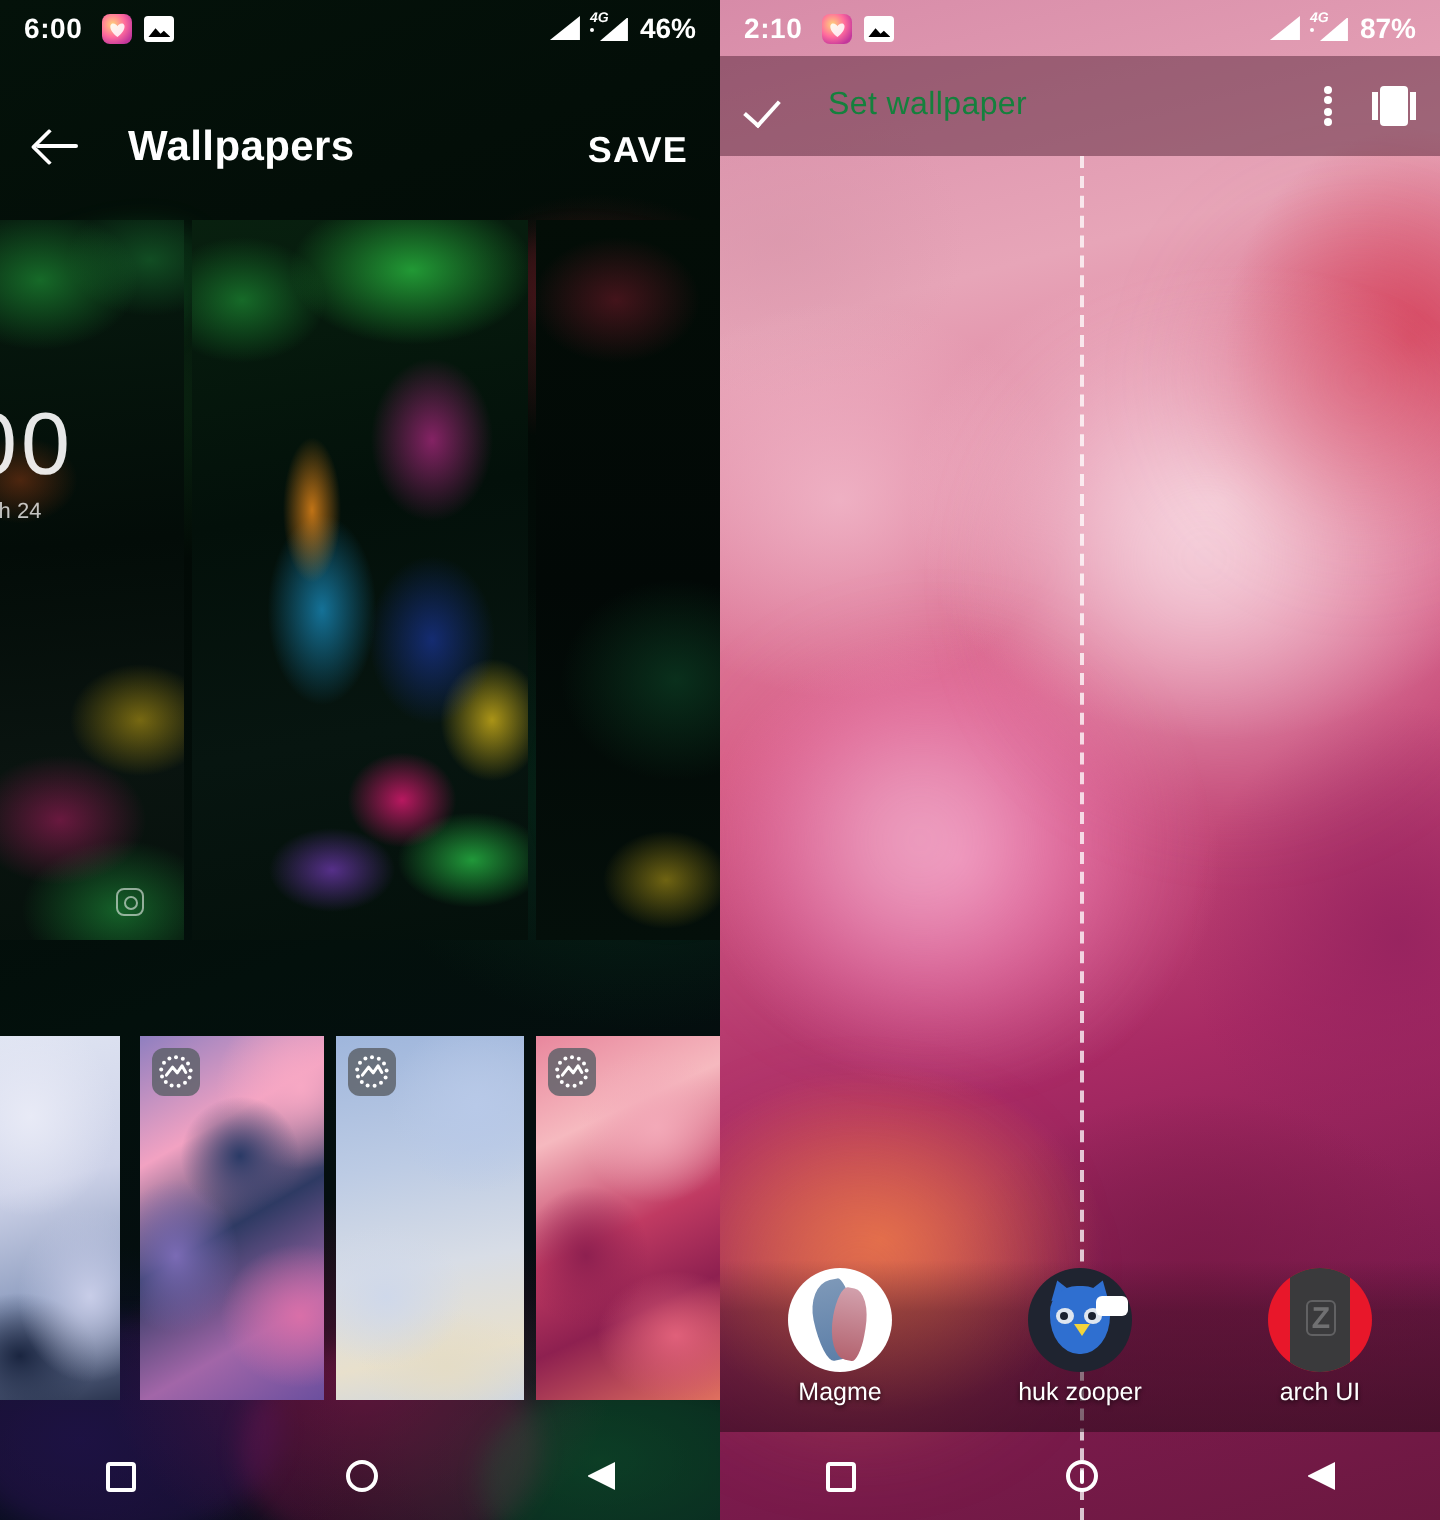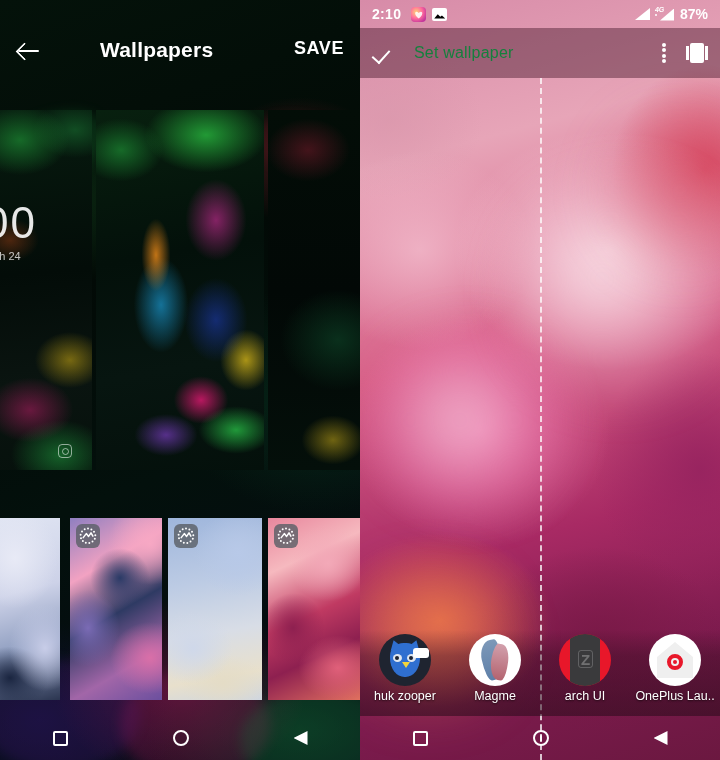--- a/index.html
+++ b/index.html
@@ -57,21 +57,21 @@
   .ic-signal { width:15px; height:12px; background:#fff; clip-path:polygon(100% 0,100% 100%,0 100%); }
   .ic-data { position:relative; width:20px; height:13px; display:flex; align-items:flex-end; }
   .ic-data .tri { width:14px; height:12px; background:#fff; clip-path:polygon(100% 0,100% 100%,0 100%); margin-left:5px;}
   .ic-data .lbl { position:absolute; left:0; top:-2px; font-size:7px; font-weight:700; color:#fff; font-style:italic;}
   .ic-data .dot { position:absolute; left:0; top:6px; width:2px;height:2px;background:#fff;border-radius:50%;}
   .sb-batt { font-size:14px; font-weight:600; }
 
   
   .appbar {
     position:absolute; top:38px; left:0; right:0; height:48px;
-    display:flex; align-items:flex-start; padding:0 16px; z-index:30; color:#fff;gap:36px;
+    display:flex; align-items:flex-end; padding:0 16px; z-index:30; color:#fff;
   }
   .back-arrow { width:26px; height:26px; position:relative; cursor:pointer; }
   .back-arrow::before{
     content:""; position:absolute; left:2px; top:12px; width:21px; height:2px; background:#fff; border-radius:1px;
   }
   .back-arrow::after{
     content:""; position:absolute; left:2px; top:7px; width:11px;height:11px;
     border-left:2px solid #fff; border-bottom:2px solid #fff; transform:rotate(45deg); border-radius:1px;
   }
   .appbar-title { font-size:21px; font-weight:700; margin-left:22px; letter-spacing:.2px; }
@@ -317,20 +317,36 @@
   <div class="panel">
     <div class="left-bg"></div>
 
     <div class="leaf" style="left:-30px;top:120px;width:140px;height:70px;background:rgba(20,110,45,.55);transform:rotate(-25deg);"></div>
     <div class="leaf" style="left:250px;top:120px;width:130px;height:60px;background:rgba(120,25,40,.5);transform:rotate(15deg);"></div>
     <div class="leaf" style="left:275px;top:330px;width:120px;height:130px;background:rgba(10,60,35,.6);"></div>
     <div class="leaf" style="left:-20px;top:660px;width:160px;height:110px;background:rgba(70,25,120,.45);"></div>
     <div class="leaf" style="left:120px;top:670px;width:150px;height:110px;background:rgba(170,25,95,.4);"></div>
     <div class="leaf" style="left:240px;top:690px;width:160px;height:100px;background:rgba(20,110,55,.45);"></div>
 
+    <div class="statusbar">
+      <span class="sb-time">6:00</span>
+      <span class="sb-notifs">
+        <span class="ic-heart"></span>
+        <span class="ic-photo"></span>
+      </span>
+      <span class="sb-right">
+        <span class="ic-signal"></span>
+        <span class="ic-data">
+          <span class="lbl">4G</span>
+          <span class="dot"></span>
+          <span class="tri"></span>
+        </span>
+        <span class="sb-batt">46%</span>
+      </span>
+    </div>
 
     <div class="appbar">
       <span class="back-arrow"></span>
       <span class="appbar-title">Wallpapers</span>
       <span class="appbar-action">SAVE</span>
     </div>
 
     <div class="wp-grid">
 
       <div class="thumb jungle-a" style="left:0;top:0;width:92px;height:360px;">
@@ -460,52 +476,45 @@
             <i></i>
           </span>
         <span class="cards-icon"></span>
       </span>
     </div>
 
     <div class="divider-dash"></div>
 
     <div class="dock">
       <div class="dock-item">
+        <span class="dock-icon ic-magme">
+          <span class="fl-a"></span>
+            <span class="fl-b"></span>
+        </span>
+        <span class="dock-label">Magme</span>
+      </div>
+      <div class="dock-item">
         <span class="dock-icon ic-owl">
           <span class="earL"></span>
             <span class="earR"></span>
           <span class="body"></span>
           <span class="eyeL"></span>
             <span class="eyeR"></span>
           <span class="beak"></span>
             <span class="bubble"></span>
         </span>
         <span class="dock-label">huk zooper</span>
       </div>
       <div class="dock-item">
-        <span class="dock-icon ic-magme">
-          <span class="fl-a"></span>
-            <span class="fl-b"></span>
-        </span>
-        <span class="dock-label">Magme</span>
-      </div>
-      <div class="dock-item">
         <span class="dock-icon ic-mnml">
           <span class="plate"></span>
             <span class="z">Z</span>
         </span>
         <span class="dock-label">arch UI</span>
       </div>
-      <div class="dock-item">
-        <span class="dock-icon ic-op">
-          <span class="house"></span>
-            <span class="ring"></span>
-        </span>
-        <span class="dock-label">OnePlus Lau..</span>
-      </div>
     </div>
 
     <div class="navbar">
       <span class="nav-sq"></span>
       <span class="nav-circ home-bar"></span>
       <span class="nav-tri outline"></span>
     </div>
   </div>
 
 </div>

